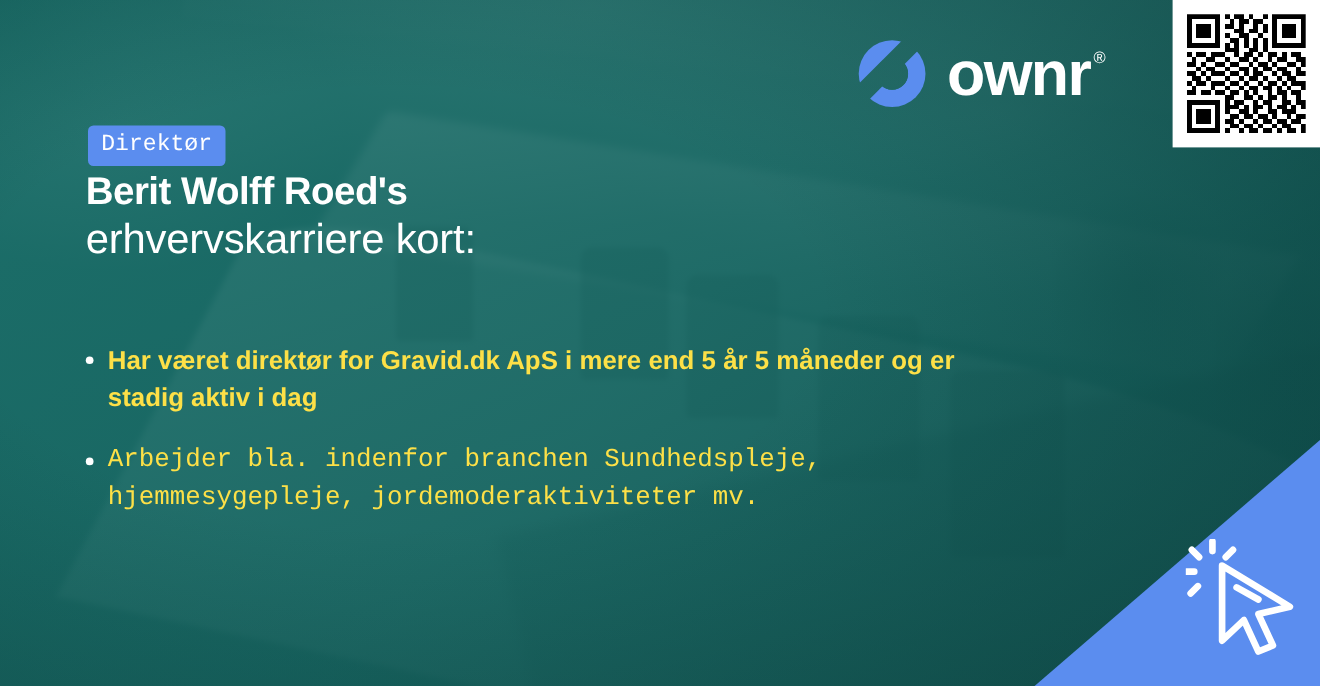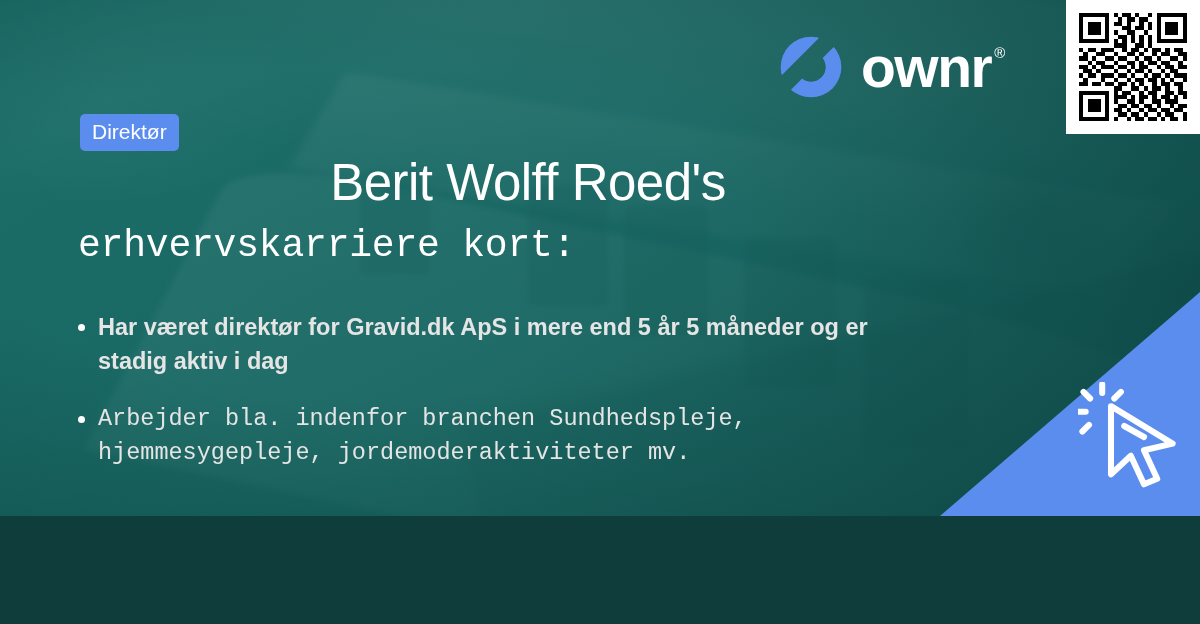--- a/index.html
+++ b/index.html
@@ -8,21 +8,21 @@
     padding: 0;
     background: #0f3d3b;
   }
   body {
     font-family: "Liberation Sans", "DejaVu Sans", sans-serif;
   }
 
   .card {
     position: relative;
     width: 1200px;
-    height: 516px;
+    height: 624px;
     overflow: hidden;
     background: #1c6b67;
   }
 
   
   .bg-photo {
     position: absolute;
     inset: 0;
     overflow: hidden;
   }
@@ -153,51 +153,50 @@
   .badge {
     position: absolute;
     left: 80px;
     top: 114px;
     background: #5b8def;
     color: #ffffff;
     font-size: 21px;
     line-height: 1;
     padding: 7px 12px 9px 12px;
     border-radius: 5px;
+    font-family: Liberation Mono, monospace;
   }
 
   .headline {
     position: absolute;
     left: 78px;
     top: 156px;
     color: #ffffff;
     width: 900px;
   }
   .headline .line1 {
-    font-size: 51px;
-    font-weight: normal;
+    font-size: 35px;
+    font-weight: bold;
     line-height: 1.05;
     letter-spacing: -0.5px;
-    text-align: center;
   }
   .headline .line2 {
     font-size: 38px;
     font-weight: normal;
     line-height: 1.25;
-    margin-top: 12px;
+    margin-top: 2px;
     letter-spacing: -0.2px;
-    font-family: Liberation Mono, monospace;
   }
 
   .bullets {
     position: absolute;
     left: 78px;
     top: 310px;
     width: 900px;
-    color: #e5e5e5;
+    color: #fde047;
   }
   .bullet {
     display: flex;
     align-items: flex-start;
     margin-bottom: 24px;
     font-size: 23.5px;
     line-height: 1.45;
   }
   .bullet:last-child { margin-bottom: 0; font-family: Liberation Mono, monospace; }
   .bullet .dot {

